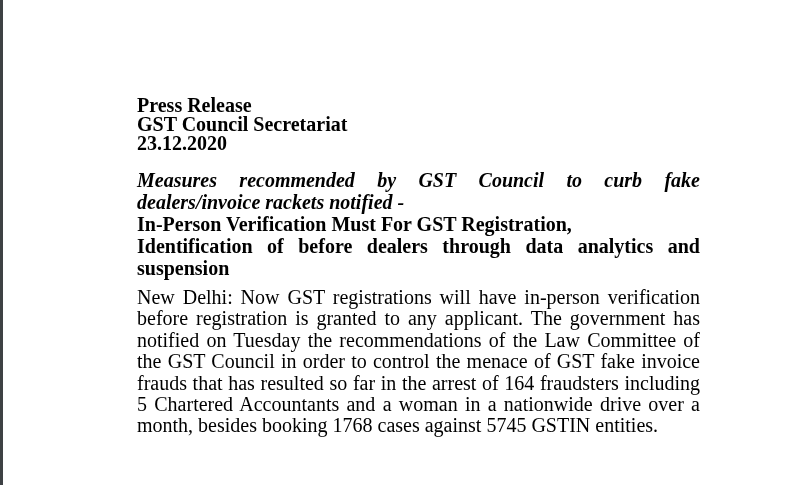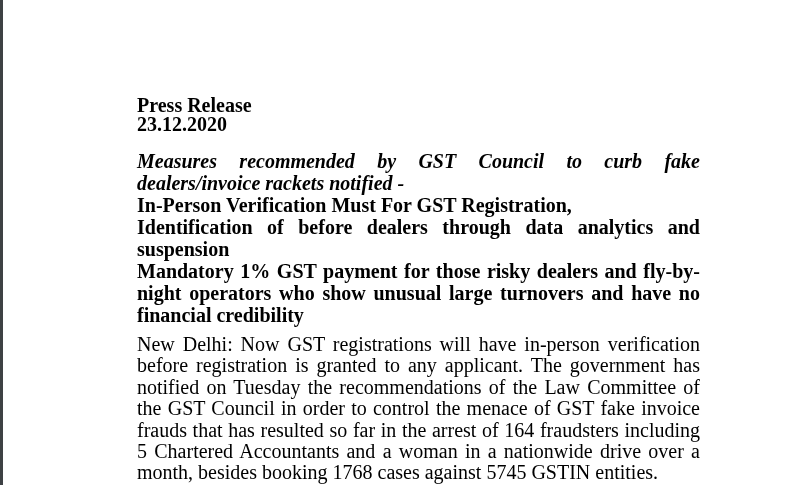--- a/index.html
+++ b/index.html
@@ -65,23 +65,23 @@
     }
   </style>
 </head>
 <body>
 
 <div class="viewer">
   <div class="left-edge"></div>
   <div class="page">
     <div class="content">
       <div class="hdr-line">Press Release</div>
+      <div class="hdr-line">GST Council Secretariat</div>
       <div class="hdr-line">23.12.2020</div>
 
       <p class="headline first">Measures recommended by GST Council to curb fake dealers/invoice rackets notified -</p>
       <p class="headline gap">In-Person Verification Must For GST Registration,</p>
       <p class="headline gap">Identification of before dealers through data analytics and suspension</p>
-      <p class="headline gap">Mandatory 1% GST payment for those risky dealers and fly-by-night operators who show unusual large turnovers  and have no  financial credibility</p>
 
       <p class="body-para"><span class="lead">New Delhi:</span><span> Now GST registrations will have in-person verification before registration is granted to any applicant. The government has notified on Tuesday the recommendations of the Law Committee of the GST Council in order to control the menace of GST fake invoice frauds that has resulted so far in the arrest of 164 fraudsters including 5 Chartered Accountants and a woman in a nationwide drive over a month, besides booking 1768 cases against 5745 GSTIN entities.</span></p>
     </div>
   </div>
 </div>
 
 </body></html>

